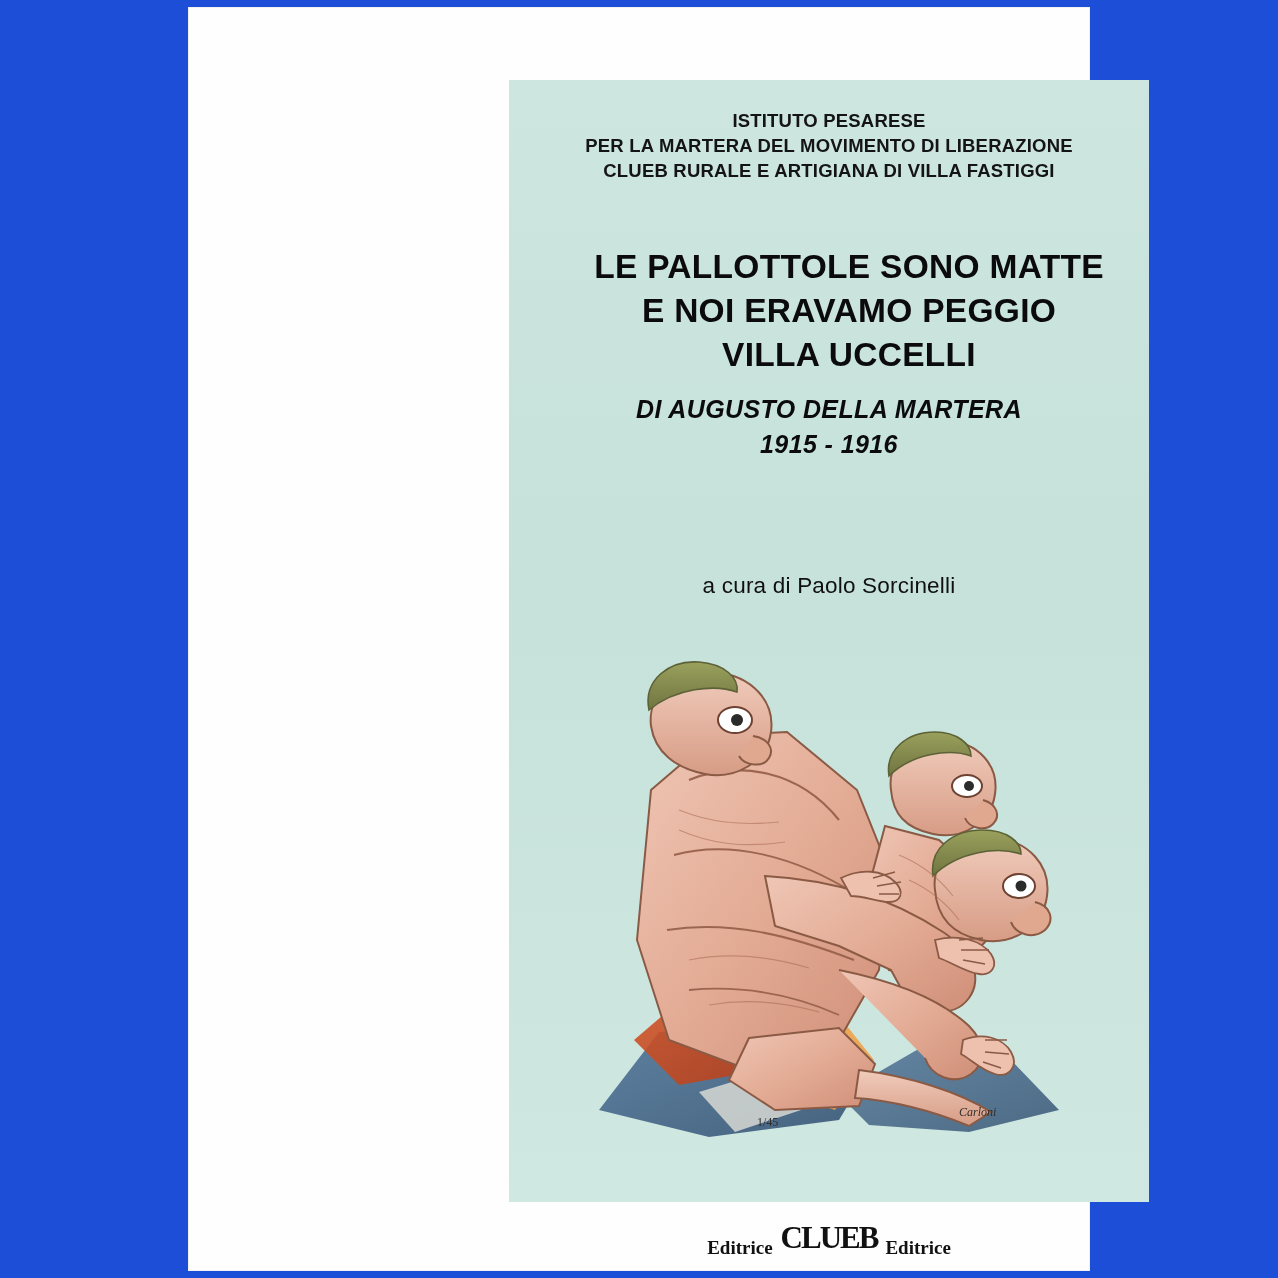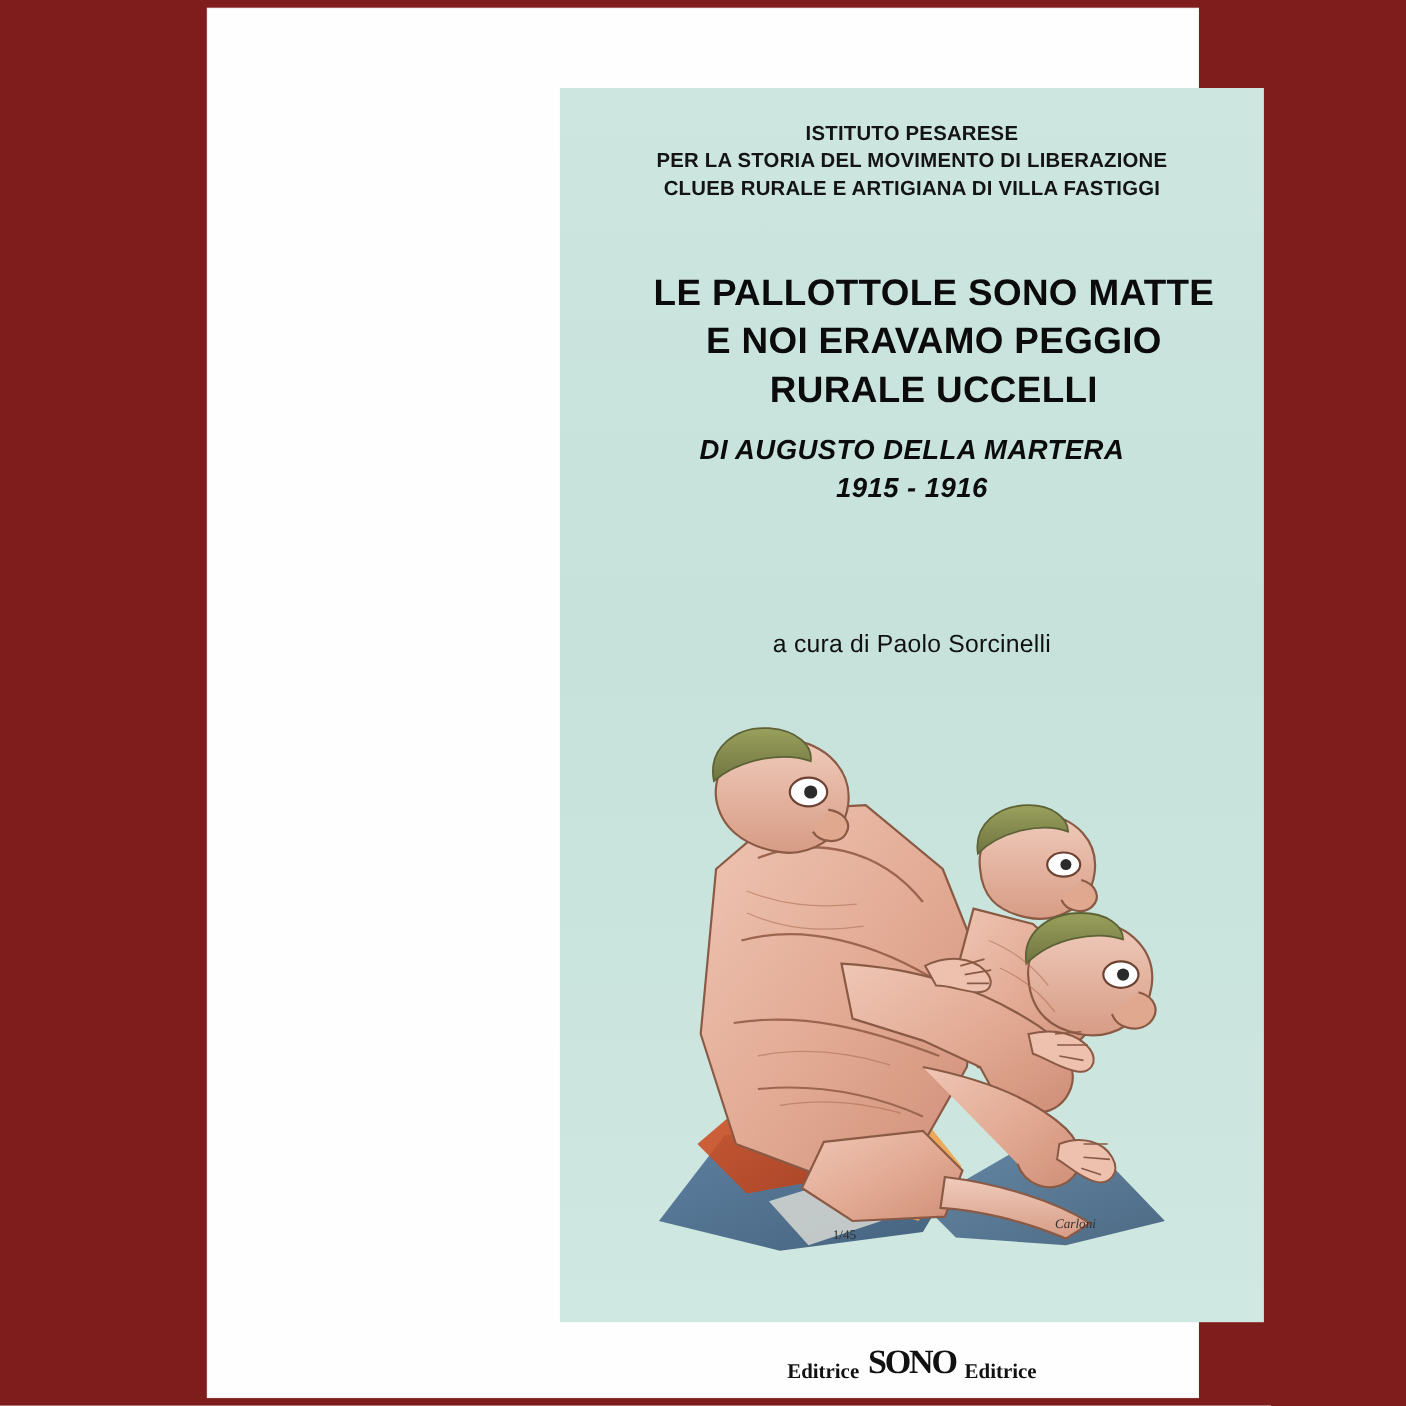--- a/index.html
+++ b/index.html
@@ -10,21 +10,21 @@
   body {
     width: 1278px;
     height: 1278px;
     font-family: "Liberation Sans", sans-serif;
     overflow: hidden;
   }
   .page {
     position: relative;
     width: 1278px;
     height: 1278px;
-    background: #7f1d1d;
+    background: #1d4ed8;
   }
   
   .cover {
     position: absolute;
     left: 189px;
     top: 8px;
     width: 900px;
     height: 1262px;
     background: #fefefe;
     box-shadow: 0 0 0 1px #f1f1f1;
@@ -137,28 +137,28 @@
 <body>
 
 <div class="page">
 
   <div class="cover">
 
     <div class="panel">
 
       <div class="imprint">
         <div>ISTITUTO PESARESE</div>
-        <div>PER LA STORIA DEL MOVIMENTO DI LIBERAZIONE</div>
+        <div>PER LA MARTERA DEL MOVIMENTO DI LIBERAZIONE</div>
         <div>CLUEB RURALE E ARTIGIANA DI VILLA FASTIGGI</div>
       </div>
 
       <div class="title">
         <div>LE PALLOTTOLE SONO MATTE</div>
         <div>E NOI ERAVAMO PEGGIO</div>
-        <div>RURALE UCCELLI</div>
+        <div>VILLA UCCELLI</div>
       </div>
 
       <div class="subtitle">
         <div>DI AUGUSTO DELLA MARTERA</div>
         <div>1915 - 1916</div>
       </div>
 
       <div class="editor">a cura di Paolo Sorcinelli</div>
 
       <div class="artwork">
@@ -246,18 +246,18 @@
 
           <text x="218" y="486" font-family="Liberation Serif, serif" font-size="12" fill="#2f2f2f">1/45</text>
           <text x="420" y="476" font-family="Liberation Serif, serif" font-size="12" fill="#2f2f2f" font-style="italic">Carloni</text>
         </svg>
       </div>
 
     </div>
 
     <div class="publisher">
       <span class="small">Editrice</span>
-      <span class="logo">SONO</span>
+      <span class="logo">CLUEB</span>
       <span class="small">Editrice</span>
     </div>
 
   </div>
 </div>
 
 </body></html>

